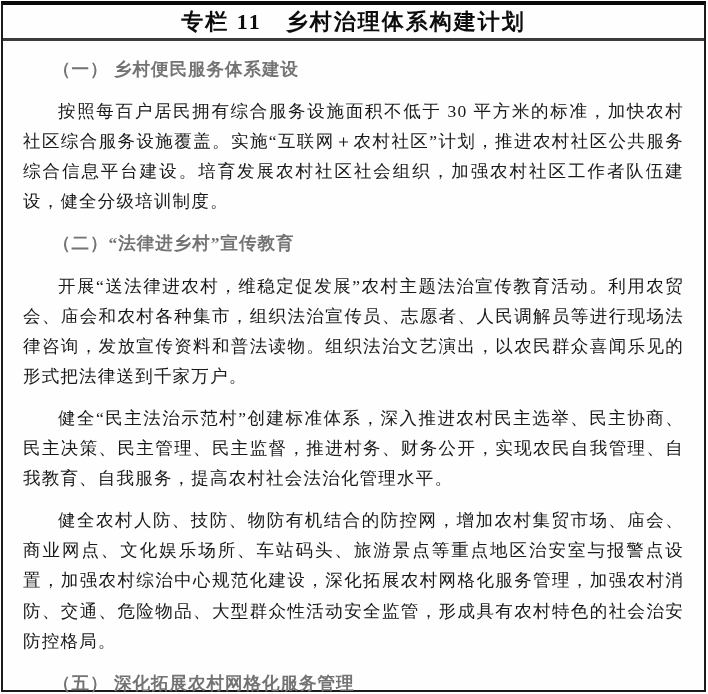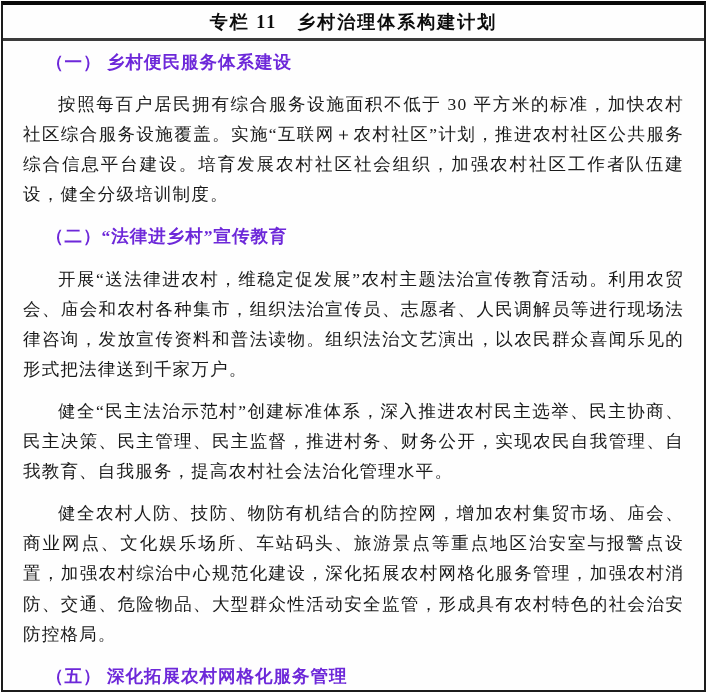--- a/index.html
+++ b/index.html
@@ -15,38 +15,38 @@
     left: 1px; top: 1px;
     width: 705px; height: 691px;
     border: 2px solid #1c1c1c;
     border-top: 4px solid #0a0a0a;
     background: #fefefe;
   }
   .panel-title {
     height: 36px;
     line-height: 34px;
     text-align: center;
-    font-size: 18px;
+    font-size: 22px;
     font-weight: bold;
     letter-spacing: 2px;
     border-bottom: 3px solid #3c3c3c;
     color: #0d0d0d;
     white-space: pre;
   }
   .panel-body {
     padding: 6px 8px 0 8px;
     font-size: 17.5px;
     line-height: 30.1px;
   }
   .sec-heading {
-    margin: 0;
+    margin: 7px;
     text-indent: 2em;
     font-weight: bold;
     letter-spacing: 1px;
-    color: #6d28d9;
+    color: #737373;
     text-align: justify;
   }
   .sec-body {
     margin: 12px;
     text-indent: 2em;
     text-align: justify;
     text-align-last: left;
     letter-spacing: 1.2px;
     color: #191919;
   }

